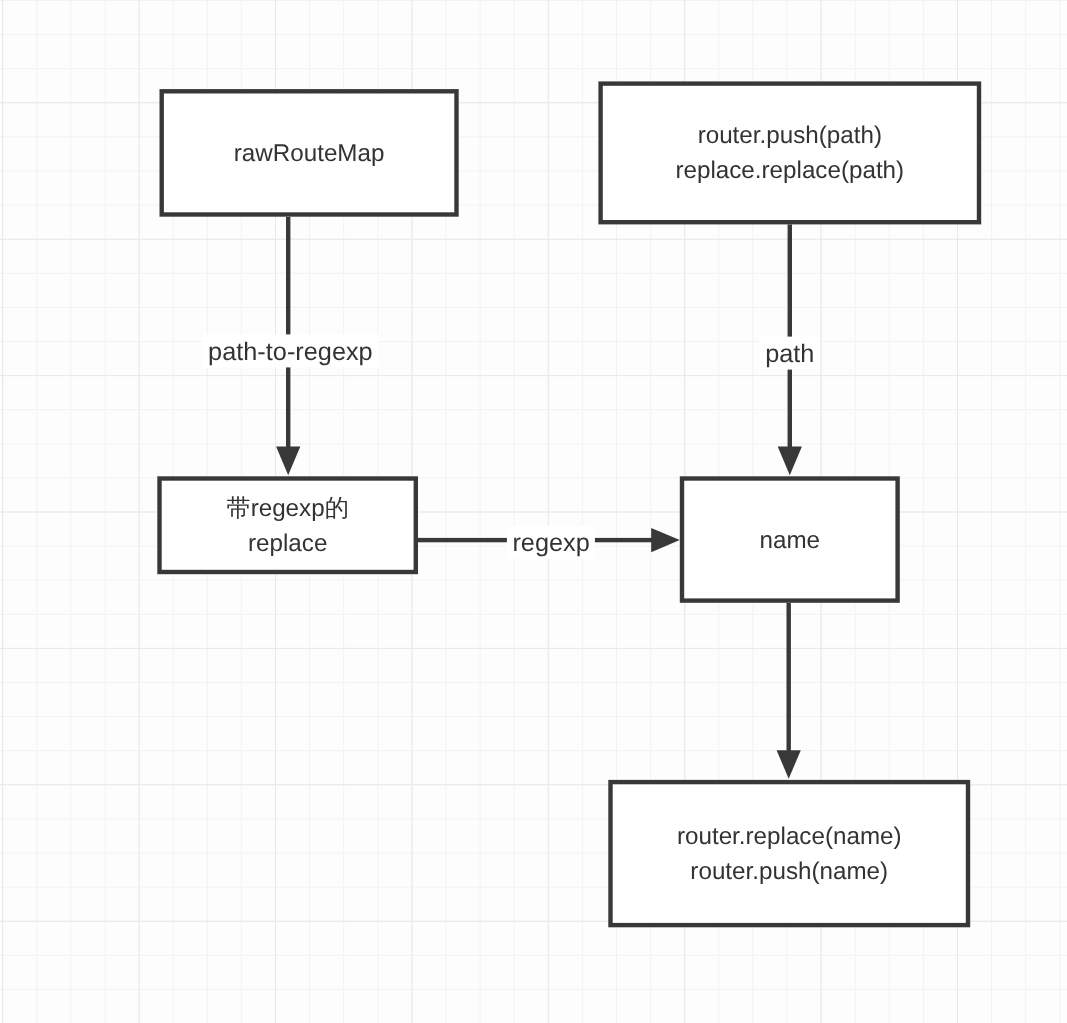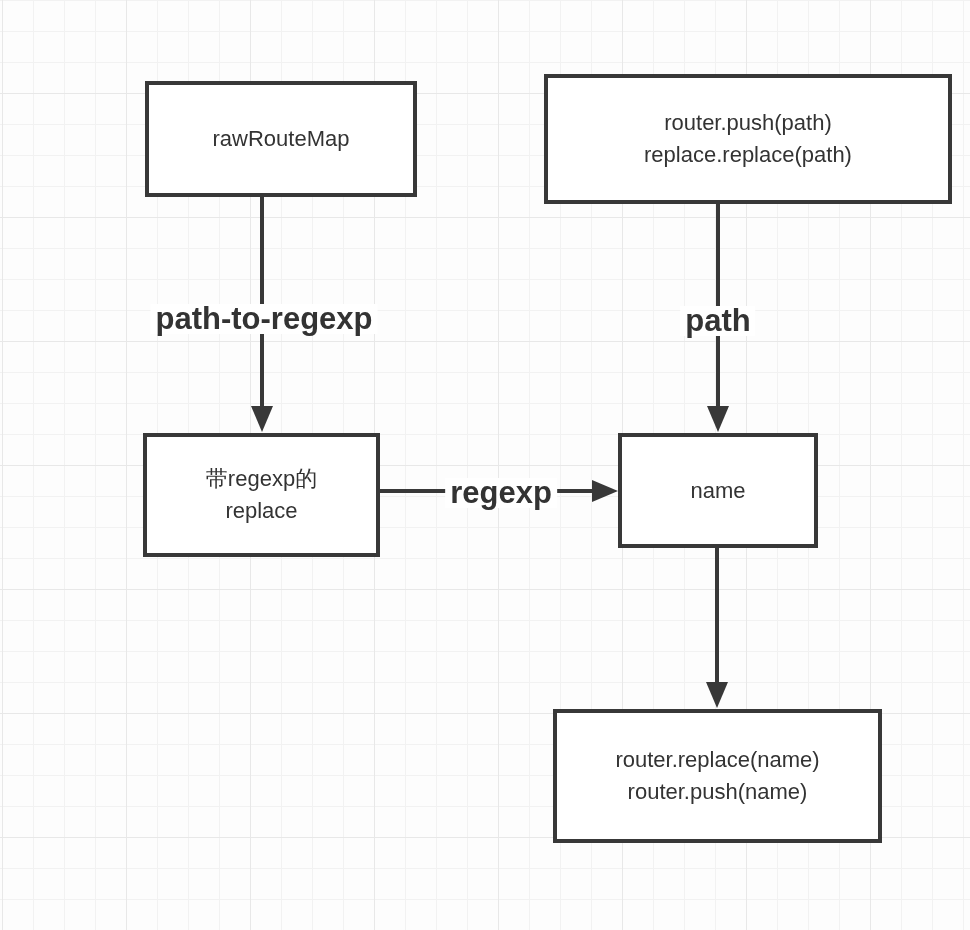--- a/index.html
+++ b/index.html
@@ -56,26 +56,25 @@
     border-top:11px solid transparent;
     border-bottom:11px solid transparent;
     border-left:26px solid var(--stroke);
   }
 
   .edge-label{
     position:absolute;
     transform:translate(-50%,-50%);
     background:var(--node-bg);
     color:var(--text);
-    font-size:31px;
+    font-size:23px;
     line-height:30px;
     padding:0 5px;
     white-space:nowrap;
     z-index:2;
-    font-weight:bold;
   }
 </style>
 </head>
 <body>
 
 <div class="canvas">
 
   <div class="shaft v" style="left:260px;top:197px;height:212px"></div>
   <div class="ah down" style="left:251px;top:406px"></div>
 
@@ -89,26 +88,26 @@
   <div class="ah down" style="left:706px;top:682px"></div>
 
   <div class="edge-label" style="left:264px;top:319px">path-to-regexp</div>
   <div class="edge-label" style="left:718px;top:321px">path</div>
   <div class="edge-label" style="left:501px;top:493px">regexp</div>
 
   <div class="node" style="left:145px;top:81px;width:272px;height:116px">
     <span>rawRouteMap</span>
   </div>
 
-  <div class="node" style="left:544px;top:74px;width:408px;height:130px">
+  <div class="node" style="left:544px;top:74px;width:348px;height:130px">
     <span>router.push(path)</span>
     <span>replace.replace(path)</span>
   </div>
 
-  <div class="node" style="left:143px;top:433px;width:237px;height:124px">
+  <div class="node" style="left:143px;top:433px;width:237px;height:89px">
     <span>带regexp的</span>
     <span>replace</span>
   </div>
 
   <div class="node" style="left:618px;top:433px;width:200px;height:115px">
     <span>name</span>
   </div>
 
   <div class="node" style="left:553px;top:709px;width:329px;height:134px">
     <span>router.replace(name)</span>

